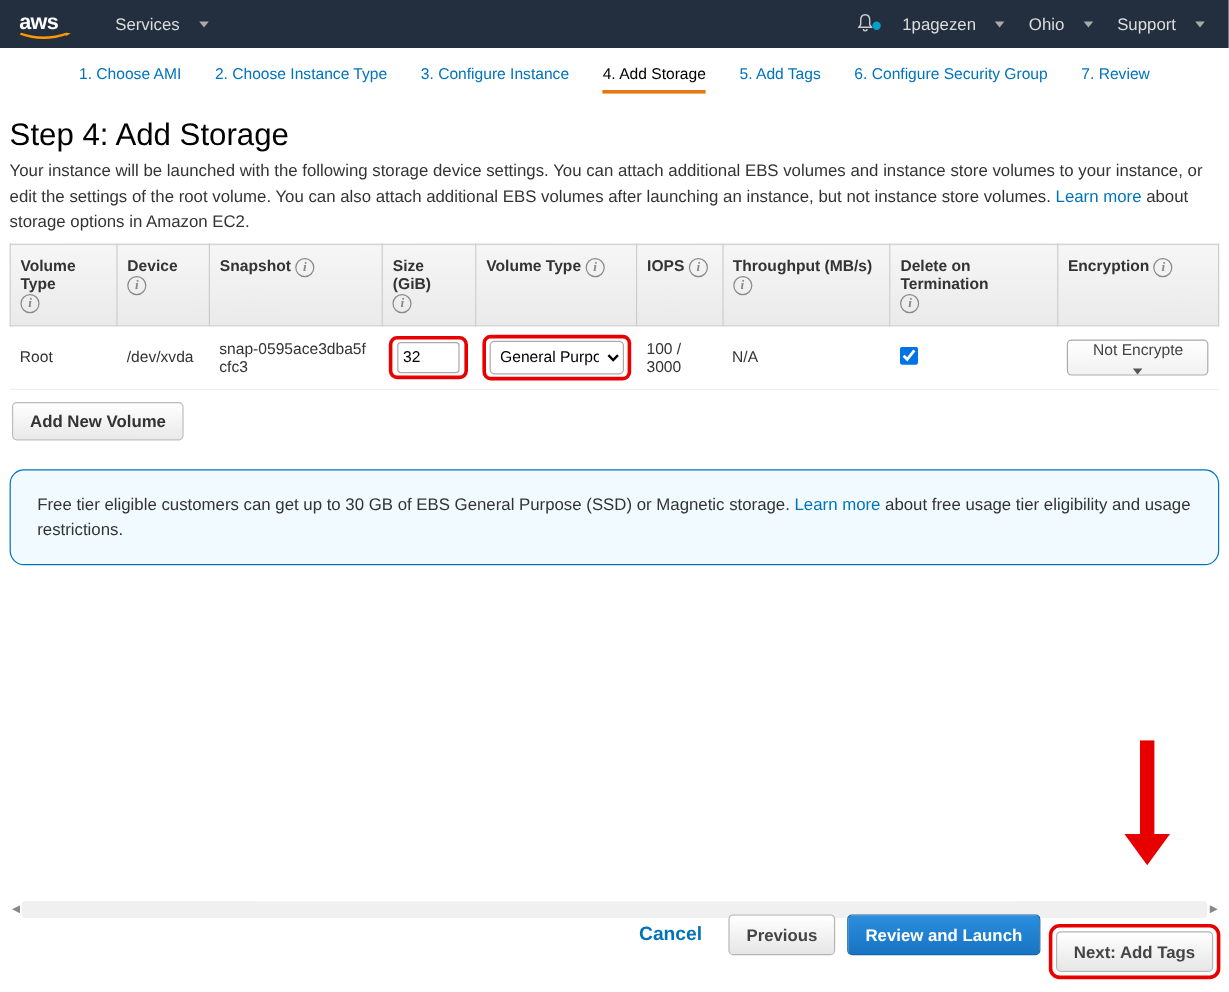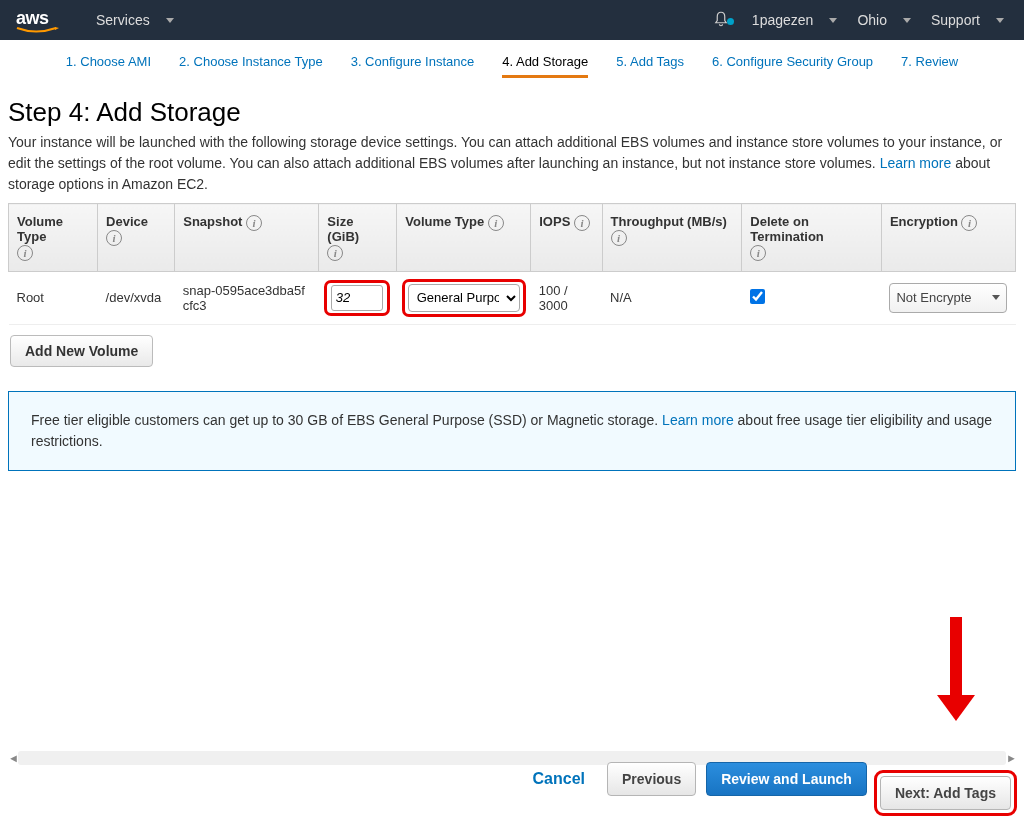--- a/index.html
+++ b/index.html
@@ -25,30 +25,30 @@
   
   .page { padding: 10px 8px 0 8px; }
   h1 { font-size:26px; font-weight:400; margin:8px 0 4px 0; color:#000; }
   .desc { font-size:14px; line-height:1.5; color:#333; margin-bottom:8px; }
 
   
   table.vol { width:100%; border-collapse:collapse; margin-top:6px; }
   table.vol th { background:#eee; background:linear-gradient(#f6f6f6,#eaeaea); border:1px solid #ccc; padding:10px 8px; text-align:left; font-weight:700; font-size:13px; vertical-align:top; }
   table.vol td { border-bottom:1px solid #eee; padding:10px 8px; font-size:13px; vertical-align:middle;margin-top:20px; }
   .info-icon { display:inline-flex; width:16px; height:16px; border:1.5px solid #888; border-radius:50%; align-items:center; justify-content:center; font-family:Georgia,serif; font-style:italic; font-size:11px; color:#888; font-weight:700; vertical-align:middle; }
-  .size-input { width:52px; height:26px; border:1px solid #aaa; border-radius:3px; padding:0 4px; font-size:13px;font-style:italic; }
+  .size-input { width:52px; height:26px; border:1px solid #aaa; border-radius:3px; padding:0 4px; font-size:13px; }
   .voltype-select { width:112px; height:28px; border:1px solid #aaa; border-radius:4px; padding:0 4px; font-size:13px; background:#fff; }
-  .enc-select { width:118px; height:30px; border:1px solid #aaa; border-radius:4px; padding:0 6px; font-size:13px; background:linear-gradient(#fff,#f1f1f1); display:flex; align-items:center; justify-content:space-between; color:#444;}
+  .enc-select { width:118px; height:30px; border:1px solid #aaa; border-radius:4px; padding:0 6px; font-size:13px; background:linear-gradient(#fff,#f1f1f1); display:flex; align-items:center; justify-content:space-between; color:#444;flex-direction:column;}
   .chk { width:15px; height:15px; accent-color:#0073e6; }
   .red-box { outline:3px solid #e80000; border-radius:4px; padding:2px 4px; display:inline-block; }
   .red-box-wide { outline:3px solid #e80000; border-radius:4px; display:inline-block; padding:2px 3px;}
 
   .add-btn { margin:10px 0 0 2px; height:32px; padding:0 14px; background:linear-gradient(#fff,#e9e9e9); border:1px solid #bbb; border-radius:4px; font-size:14px; font-weight:700; color:#333; cursor:pointer; }
 
-  .notice { margin:24px 0 0 0; border:1px solid #0073bb; background:#f1faff; border-radius:0; padding:18px 22px; font-size:14px; line-height:1.5; }
+  .notice { margin:24px 0 0 0; border:1px solid #0073bb; background:#f1faff; border-radius:12px; padding:18px 22px; font-size:14px; line-height:1.5; }
 
   
   .hscroll { position:absolute; left:8px; right:8px; bottom:60px; height:18px; display:flex; align-items:center; }
   .hscroll .arrow { width:10px; color:#888; font-size:11px; text-align:center; }
   .hscroll .track { flex:1; height:14px; background:#f0f0f0; border-radius:3px; }
   .footer { position:absolute; left:0; right:0; bottom:14px; display:flex; justify-content:flex-end; align-items:center; gap:10px; padding:0 10px; }
   .btn-link { color:#0073bb; font-weight:700; background:none; border:none; padding:8px 12px; cursor:pointer; font-size:16px;}
   .btn-grey { background:linear-gradient(#fff,#e6e6e6); border:1px solid #b5b5b5; border-radius:4px; padding:8px 14px; font-weight:700; color:#444; cursor:pointer; font-size:14px;}
   .btn-blue { background:linear-gradient(#2b8ede,#1874c3); border:1px solid #1565a8; color:#fff; border-radius:4px; padding:8px 14px; font-weight:700; cursor:pointer; font-size:14px;}
   .next-wrap { outline:3px solid #e80000; border-radius:6px; padding:3px;margin-top:28px; }

